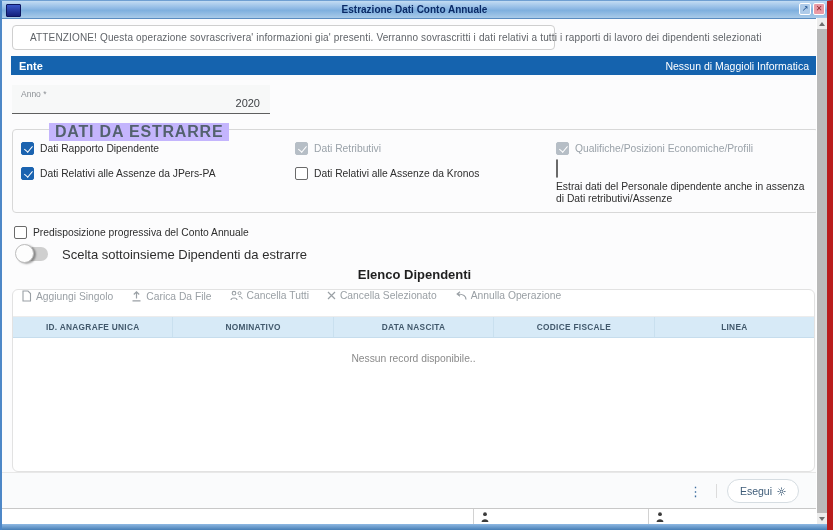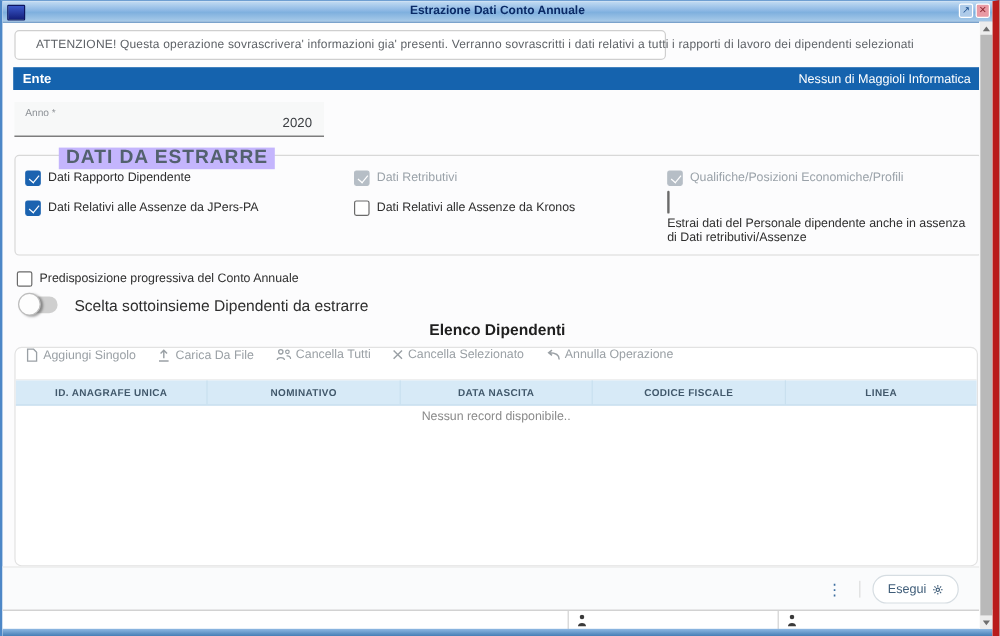--- a/index.html
+++ b/index.html
@@ -57,21 +57,21 @@
   .elenco-title{position:absolute;left:0;right:0;top:266px;text-align:center;font-size:13px;font-weight:bold;color:#1f1f1f;}
   .panel{position:absolute;left:10px;top:288px;width:803px;height:183px;background:#fff;border:1px solid #e2e2e2;
          border-radius:6px;box-sizing:border-box;overflow:hidden;}
   .toolbar{height:26px;display:flex;align-items:flex-start;gap:18px;padding:0 8px;border-bottom:1px solid #ececec;}
   .tbtn{display:flex;align-items:center;gap:4px;color:#9aa0a5;font-size:10.3px;white-space:nowrap;}
   .tbtn svg{display:block;}
   .thead{display:flex;height:20px;background:#d7eaf7;border-bottom:1px solid #c6dded;}
   .th{flex:1;display:flex;align-items:center;justify-content:center;font-size:8.3px;letter-spacing:.3px;
       color:#41586b;border-right:1px solid #c9e0ef;font-weight:bold;}
   .th:last-child{border-right:none;}
-  .empty-msg{text-align:center;font-size:10.3px;color:#8a8a8a;margin-top:4px;}
+  .empty-msg{text-align:center;font-size:10.3px;color:#8a8a8a;margin-top:15px;}
   
   .footer{position:absolute;left:0;right:10px;top:471px;height:36px;background:#fafbfc;border-top:1px solid #e8e8e8;
           display:flex;align-items:center;justify-content:flex-end;gap:10px;padding-right:18px;}
   .kebab{color:#3c6e9f;font-size:13px;line-height:1;padding:0 4px;}
   .vdiv{width:1px;height:14px;background:#dcdcdc;}
   .esegui{display:flex;align-items:center;gap:5px;height:22px;padding:0 12px;border:1px solid #d6dde2;
           border-radius:13px;background:#fff;color:#3f5d79;font-size:10.5px;}
   
   .statusbar{position:absolute;left:0;right:0;top:507px;height:16px;background:#fff;border-top:1px solid #c8c8c8;}
   .sb-div{position:absolute;top:0;bottom:0;width:1px;background:#d2d2d2;}

